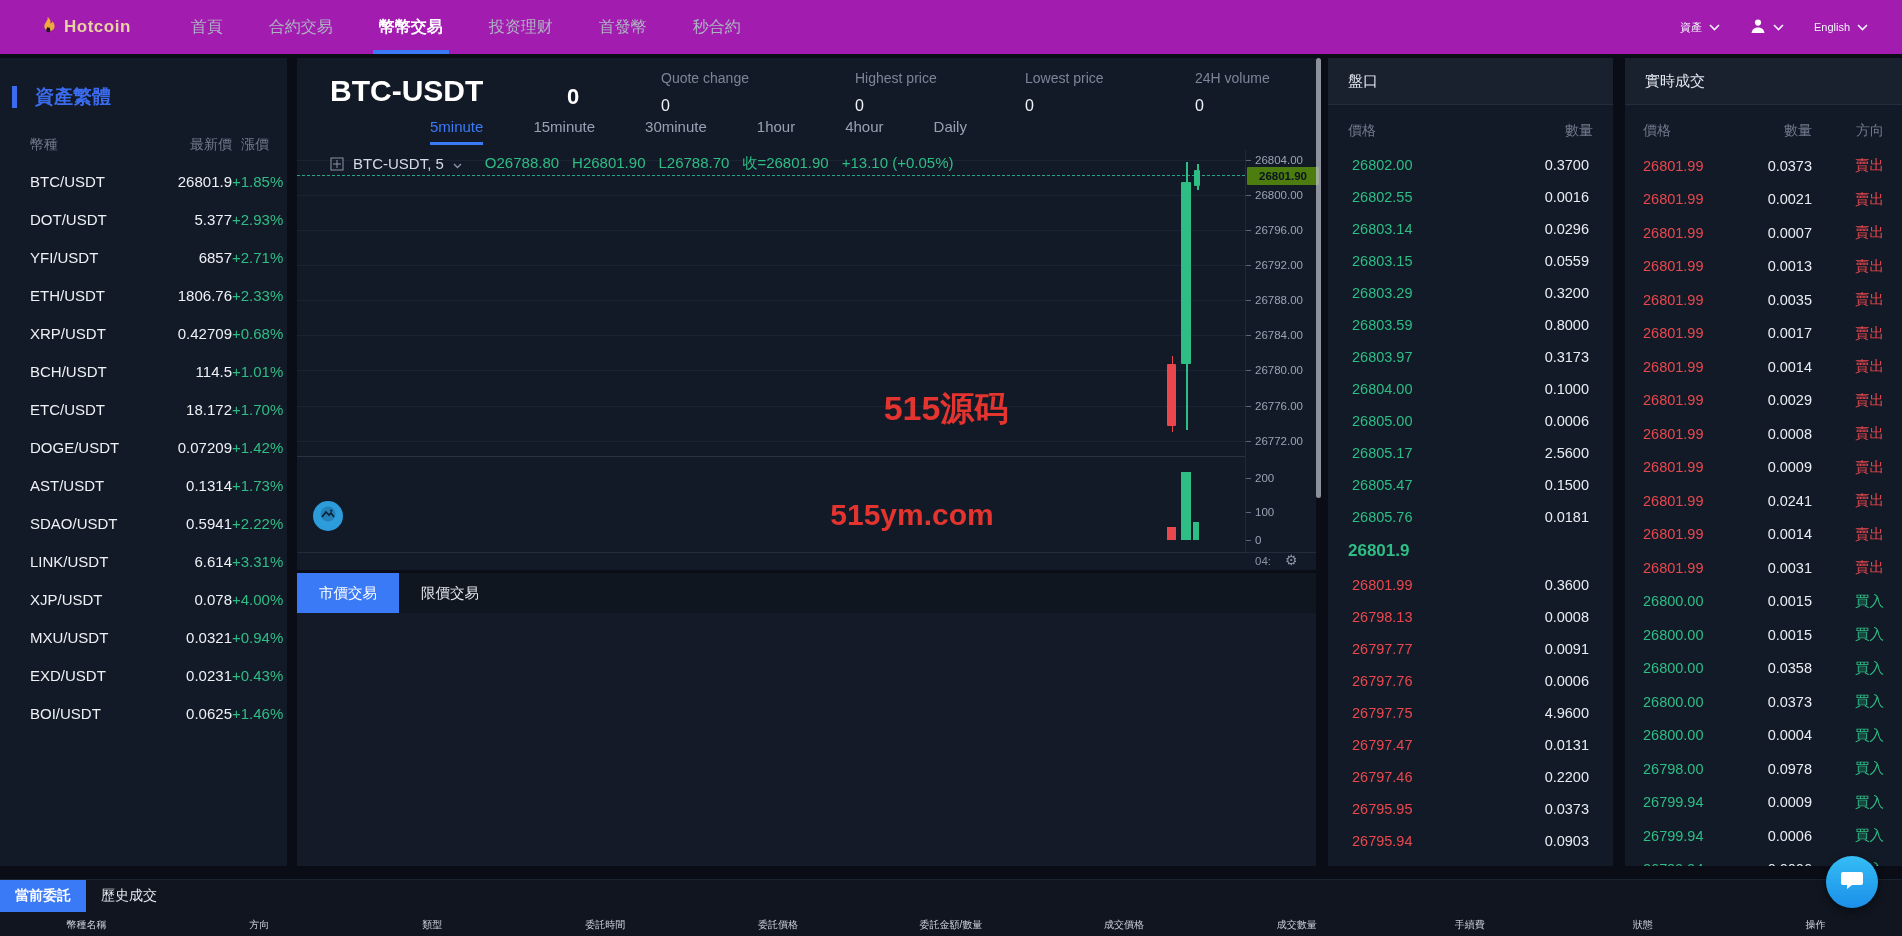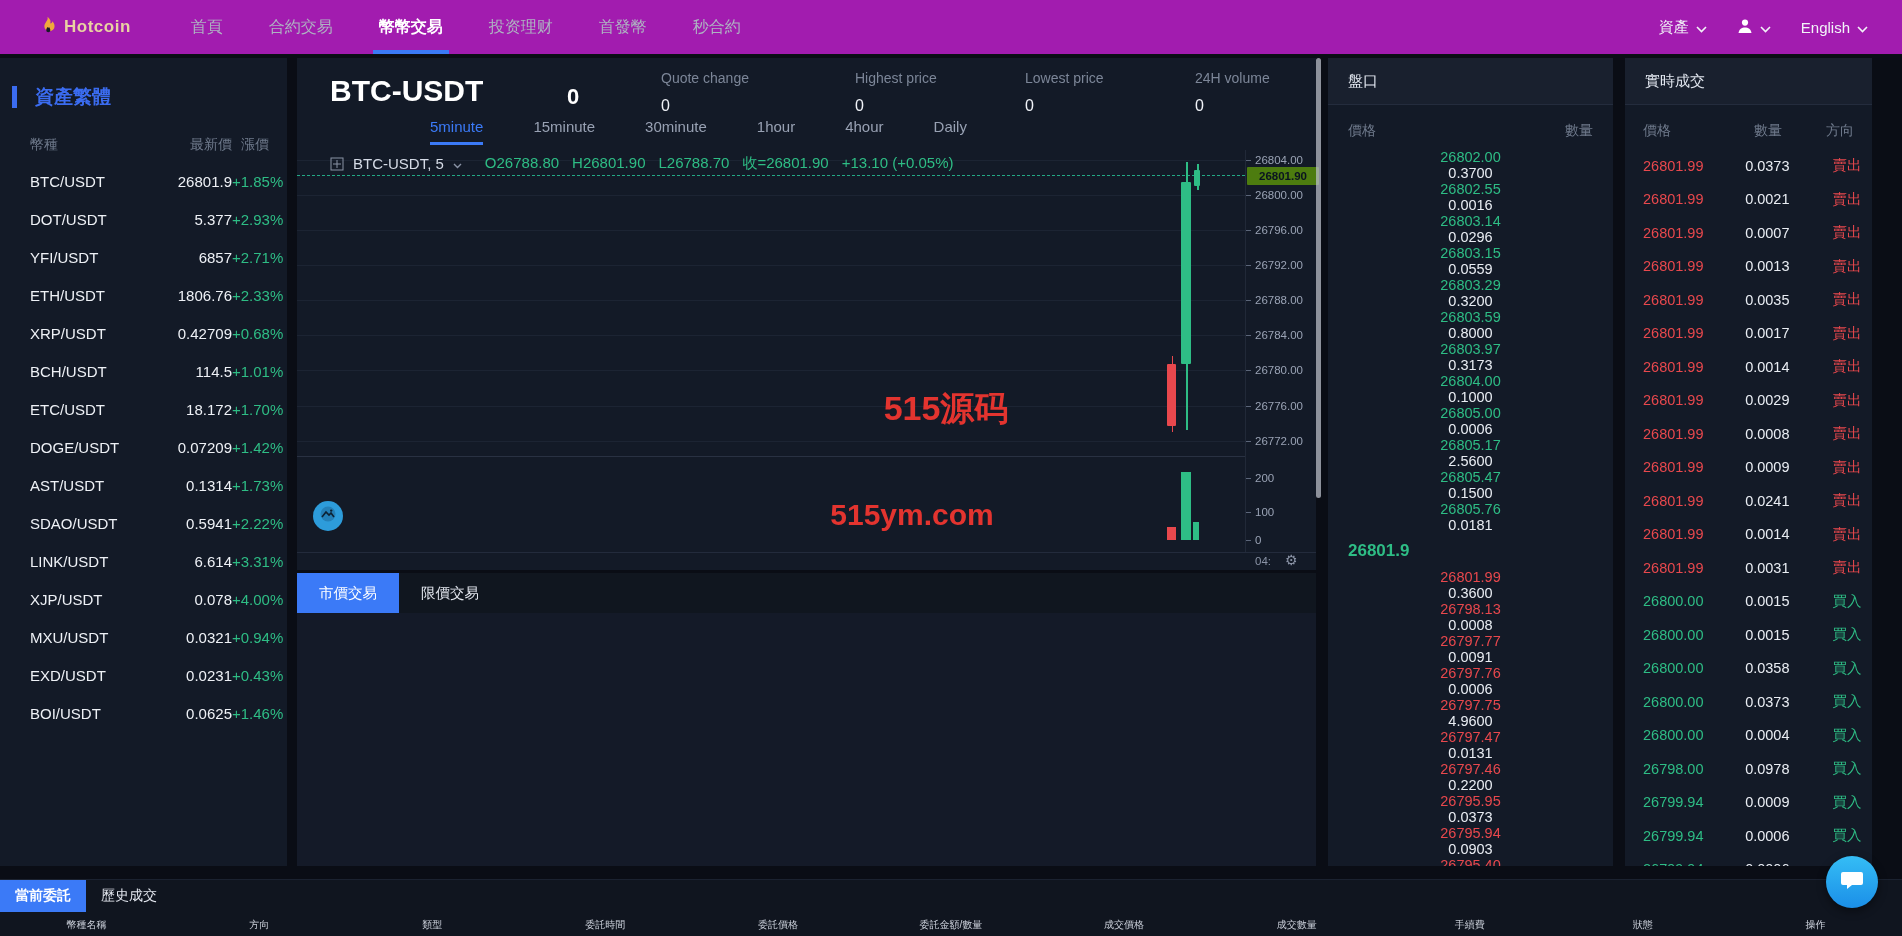--- a/index.html
+++ b/index.html
@@ -12,27 +12,27 @@
   
   .topnav { position:absolute; left:0; top:0; width:1902px; height:55px;
     background:#a21caf; border-bottom:1px solid #0c0f17; display:flex; align-items:center; }
   .brand { display:flex; align-items:center; gap:7px; margin-left:38px; cursor:pointer; }
   .brand-text { color:#e9d2a2; font-size:17px; font-weight:bold; letter-spacing:.5px; }
   .nav-items { display:flex; align-items:center; gap:46px; margin-left:60px; height:100%; }
   .nav-item { font-size:16px; color:#aeb4c2; height:100%; display:flex; align-items:center; position:relative; cursor:pointer; }
   .nav-item.active { color:#ffffff; font-weight:bold; }
   .nav-item.active::after { content:""; position:absolute; left:-6px; right:-6px; bottom:0; height:4px; background:#3b7af7; }
   .nav-right { margin-left:auto; margin-right:34px; display:flex; align-items:center; gap:30px; }
-  .nav-drop { display:flex; align-items:center; gap:7px; font-size:15px; color:#f2f4f8; cursor:pointer; }
+  .nav-drop { display:flex; align-items:center; gap:7px; font-size:11px; color:#f2f4f8; cursor:pointer; }
   
   .panel { position:absolute; top:58px; height:808px; background:#131a27; overflow:hidden; }
   .sidebar   { left:0;    width:287px; }
   .center    { left:297px; width:1162px; background:transparent; }
   .orderbook { left:1328px; width:285px; }
-  .trades    { left:1625px; width:247px; }
+  .trades    { left:1625px; width:277px; }
   
   .sb-title { display:flex; align-items:center; gap:18px; margin:26px 0 0 12px; }
   .sb-title .bar { width:5px; height:22px; background:#3b6cf0; }
   .sb-title span { color:#3b6cf0; font-size:19px; font-weight:bold; }
   .sb-cols, .coin-row { display:grid; grid-template-columns:118px 84px 1fr; padding:0 18px 0 30px; align-items:center; }
   .sb-cols { margin-top:26px; color:#6f7a8c; font-size:14px; }
   .sb-cols .c2, .coin-row .c2 { text-align:right; }
   .sb-cols .c3, .coin-row .c3 { text-align:right; }
   .coin-row { height:38px; cursor:pointer; font-size:15px; }
   .coin-row .c1 { color:#eef1f6; }
@@ -74,22 +74,22 @@
   .gear { position:absolute; left:988px; top:494px; color:#8a93a6; font-size:14px; cursor:pointer; }
   
   .trade-tabs { position:absolute; left:0; top:515px; width:1019px; height:40px; background:#10161f; display:flex; }
   .trade-tab { padding:0 22px; height:40px; display:flex; align-items:center; font-size:14.5px; color:#e3e7ef; cursor:pointer; }
   .trade-tab.active { background:#3b7af7; color:#fff; }
   .trade-form { position:absolute; left:0; top:555px; width:1019px; height:253px; background:#141a28; }
   
   .p-title { height:47px; background:#19202e; border-bottom:1px solid #242c3d; display:flex; align-items:center;
     padding-left:20px; font-size:15px; color:#e2e7f0; }
   .p-cols { display:flex; justify-content:space-between; padding:0 20px; margin-top:17px; color:#6f7a8c; font-size:14px; }
-  .ob-row { display:flex; justify-content:space-between; padding:0 12px; height:32px; align-items:center;
-    font-size:14.5px; cursor:pointer;flex-direction:column; }
+  .ob-row { display:flex; justify-content:space-between; padding:0 24px; height:32px; align-items:center;
+    font-size:14.5px; cursor:pointer; }
   .ob-row .p { }
   .ob-row .q { color:#e9edf3; }
   .ask .p { color:#2ebd85; }
   .bid .p { color:#e8484d; }
   .ob-mid { padding:0 20px; height:36px; display:flex; align-items:center; font-size:17px; font-weight:bold; color:#2ebd85; }
   .tr-cols { display:grid; grid-template-columns:1fr 86px 72px; padding:0 18px; margin-top:17px; color:#6f7a8c; font-size:14px; }
   .tr-cols .q { text-align:right; } .tr-cols .d { text-align:right; }
   .tr-row { display:grid; grid-template-columns:1fr 86px 72px; padding:0 18px; height:33.5px; align-items:center; font-size:14.5px; }
   .tr-row .q { text-align:right; color:#e9edf3; }
   .tr-row .d { text-align:right; }

